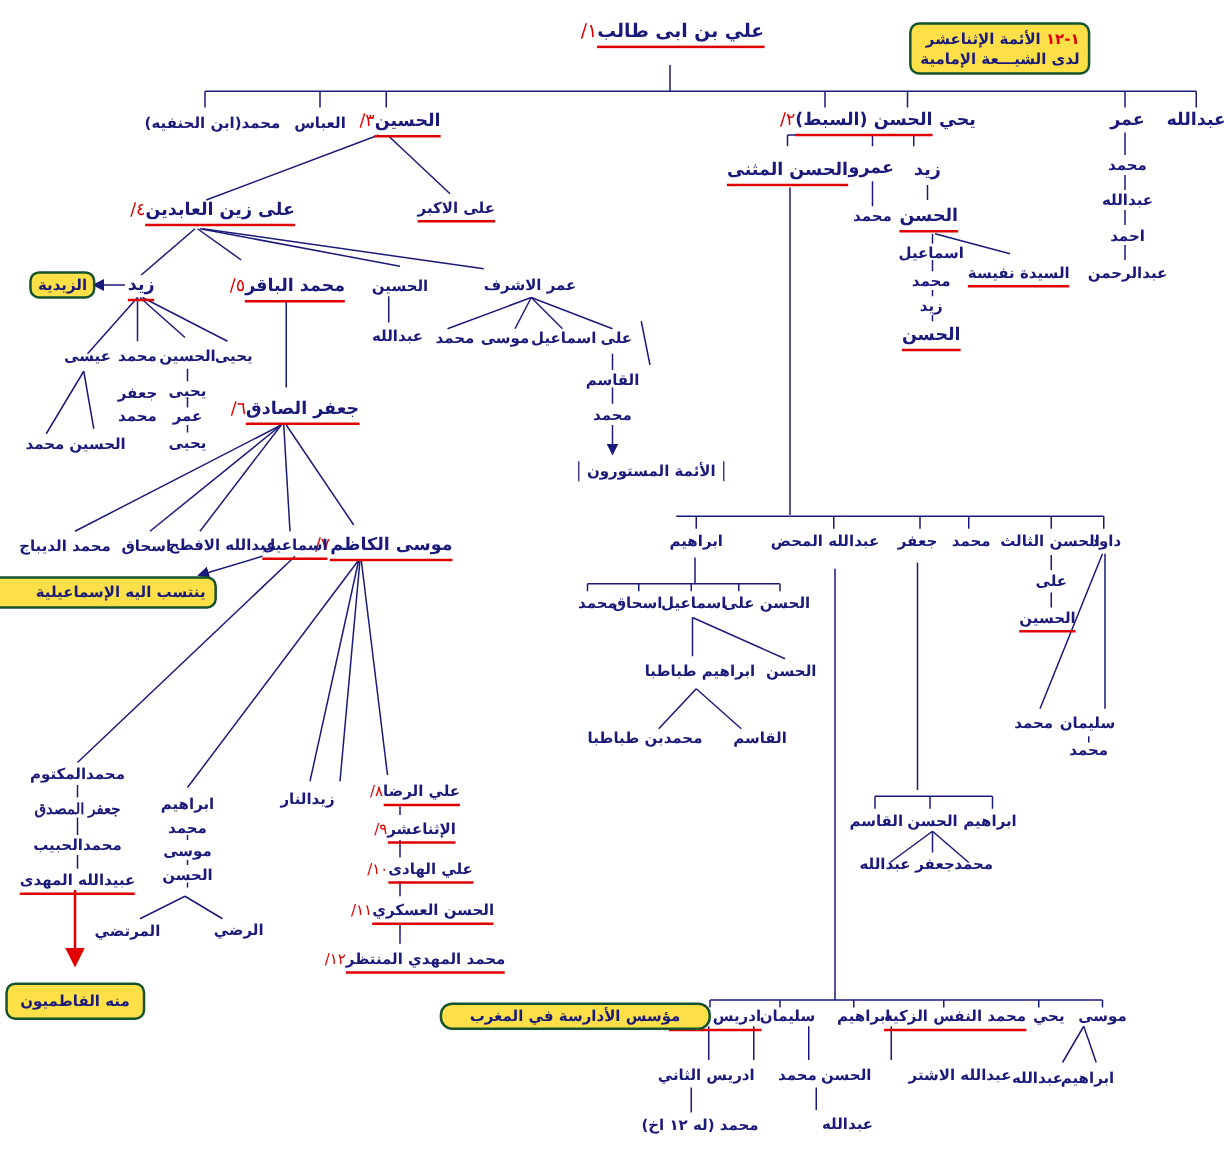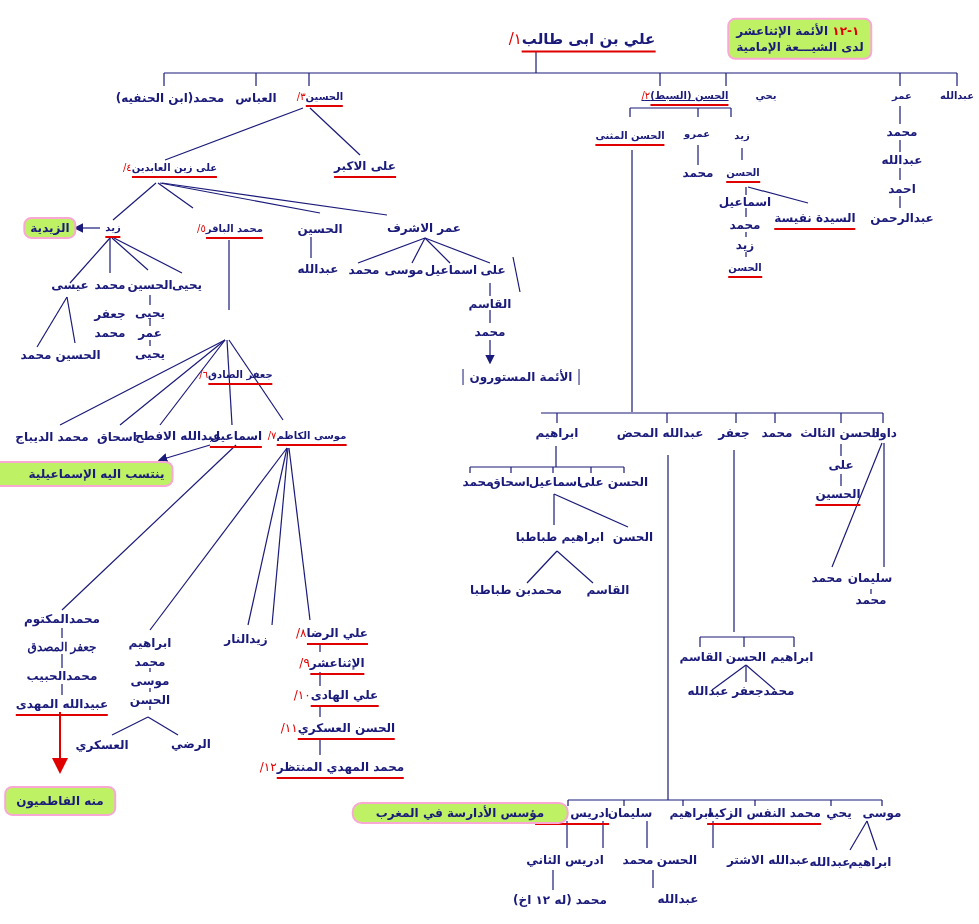--- a/index.html
+++ b/index.html
@@ -3,27 +3,27 @@
 <meta charset="utf-8">
 <style>
   html, body { margin: 0; padding: 0; background: #ffffff; }
   body { width: 979px; height: 924px; position: relative; overflow: hidden;
          font-family: "DejaVu Sans", sans-serif; }
   #tree { position: absolute; left: 0; top: 0; }
   .n { position: absolute; white-space: nowrap; direction: rtl;
        font-family: "DejaVu Sans", sans-serif; font-size: 12px; font-weight: bold;
        color: #1a1a7a; transform: translate(-50%, -50%); line-height: 1; }
   .n.lg { font-size: 15px; }
-  .n.md { font-size: 10px; }
+  .n.md { font-size: 14px; }
   .num { color: #e00000; font-weight: normal; margin-left: 4px; }
   .imam { border-bottom: 2px solid #e00000; padding-bottom: 3px; }
-  .box { position: absolute; border: 2px solid #f9a8d4; border-radius: 8px;
-         background: #bef264; color: #1a1a7a; direction: rtl; white-space: nowrap;
+  .box { position: absolute; border: 2px solid #14532d; border-radius: 8px;
+         background: #fde047; color: #1a1a7a; direction: rtl; white-space: nowrap;
          font-family: "DejaVu Sans", sans-serif; font-size: 12px; font-weight: bold;
-         padding: 3px 7px; transform: translate(-50%, -50%); text-align: left; line-height: 1.35; }
+         padding: 3px 7px; transform: translate(-50%, -50%); text-align: right; line-height: 1.35; }
   .box .red { color: #e00000; }
   .bracket { position: absolute; transform: translate(-50%, -50%); direction: rtl;
              font-family: "DejaVu Sans", sans-serif; font-size: 12px; font-weight: bold;
              color: #1a1a7a; border-left: 1.5px solid #1a1a7a; border-right: 1.5px solid #1a1a7a;
              padding: 1px 6px; white-space: nowrap; }
 </style>
 </head>
 <body>
 
 <svg id="tree" width="979" height="924" viewBox="0 0 979 924">
@@ -185,28 +185,28 @@
 
   <line x1="60" y1="712" x2="60" y2="770" stroke="#e00000" stroke-width="2" marker-end="url(#ahr)"></line>
 </svg>
 
 <div class="box" style="left:800px; top:39px;">
   <div><span class="red">١-١٢</span>
     <span>الأئمة الإثناعشر</span></div>
   <div>لدى الشيـــعة الإمامية</div>
 </div>
 
-<div class="n lg" style="left:536px; top:39px;margin-left:44px;">
+<div class="n lg" style="left:536px; top:25px;">
   <span class="imam">علي بن ابى طالب</span><span class="num">١/</span>
 </div>
 
 <div class="n md" style="left:957px; top:96px;">عبدالله</div>
 <div class="n md" style="left:902px; top:96px;">عمر</div>
 <div class="n md" style="left:766px; top:96px;">يحي</div>
-<div class="n md" style="left:683px; top:96px;text-decoration:underline;">
+<div class="n md" style="left:683px; top:96px;">
   <span class="imam">الحسن (السبط)</span><span class="num">٢/</span>
 </div>
 <div class="n md" style="left:318px; top:97px;">
   <span class="imam">الحسين</span><span class="num">٣/</span>
 </div>
 <div class="n" style="left:256px; top:98px;">العباس</div>
 <div class="n" style="left:170px; top:98px;">محمد(ابن الحنفيه)</div>
 
 <div class="n" style="left:902px; top:132px;">محمد</div>
 <div class="n" style="left:902px; top:160px;">عبدالله</div>
@@ -251,21 +251,21 @@
 <div class="n" style="left:110px; top:285px;">محمد</div>
 <div class="n" style="left:70px; top:285px;">عيسى</div>
 <div class="n" style="left:150px; top:313px;">يحيى</div>
 <div class="n" style="left:150px; top:333px;">عمر</div>
 <div class="n" style="left:150px; top:354px;">يحيى</div>
 <div class="n" style="left:110px; top:314px;">جعفر</div>
 <div class="n" style="left:110px; top:333px;">محمد</div>
 <div class="n" style="left:78px; top:355px;">الحسين</div>
 <div class="n" style="left:36px; top:355px;">محمد</div>
 
-<div class="n md" style="left:234px; top:327px;margin-top:48px;">
+<div class="n md" style="left:234px; top:327px;">
   <span class="imam">جعفر الصادق</span><span class="num">٦/</span>
 </div>
 
 <div class="n md" style="left:305px; top:436px;">
   <span class="imam">موسى الكاظم</span><span class="num">٧/</span>
 </div>
 <div class="n" style="left:236px; top:436px;"><span class="imam">اسماعيل</span></div>
 <div class="n" style="left:178px; top:436px;">عبدالله الافطح</div>
 <div class="n" style="left:117px; top:437px;">اسحاق</div>
 <div class="n" style="left:52px; top:437px;">محمد الديباج</div>
@@ -274,21 +274,21 @@
 <div class="n" style="left:62px; top:619px;">محمدالمكتوم</div>
 <div class="n" style="left:62px; top:647px;font-family:Liberation Serif, serif;">جعفر المصدق</div>
 <div class="n" style="left:62px; top:676px;">محمدالحبيب</div>
 <div class="n" style="left:62px; top:704px;"><span class="imam">عبيدالله المهدى</span></div>
 <div class="box" style="left:60px; top:801px; padding:5px 10px;">منه الفاطميون</div>
 
 <div class="n" style="left:150px; top:643px;">ابراهيم</div>
 <div class="n" style="left:150px; top:662px;">محمد</div>
 <div class="n" style="left:150px; top:681px;">موسى</div>
 <div class="n" style="left:150px; top:700px;">الحسن</div>
-<div class="n" style="left:102px; top:745px;">العسكري</div>
+<div class="n" style="left:102px; top:745px;">المرتضي</div>
 <div class="n" style="left:191px; top:744px;">الرضي</div>
 <div class="n" style="left:246px; top:639px;">زيدالنار</div>
 
 <div class="n" style="left:330px; top:633px;">
   <span class="imam">علي الرضا</span><span class="num">٨/</span>
 </div>
 <div class="n" style="left:330px; top:663px;">
   <span class="imam">الإثناعشر</span><span class="num">٩/</span>
 </div>
 <div class="n" style="left:334px; top:695px;">

